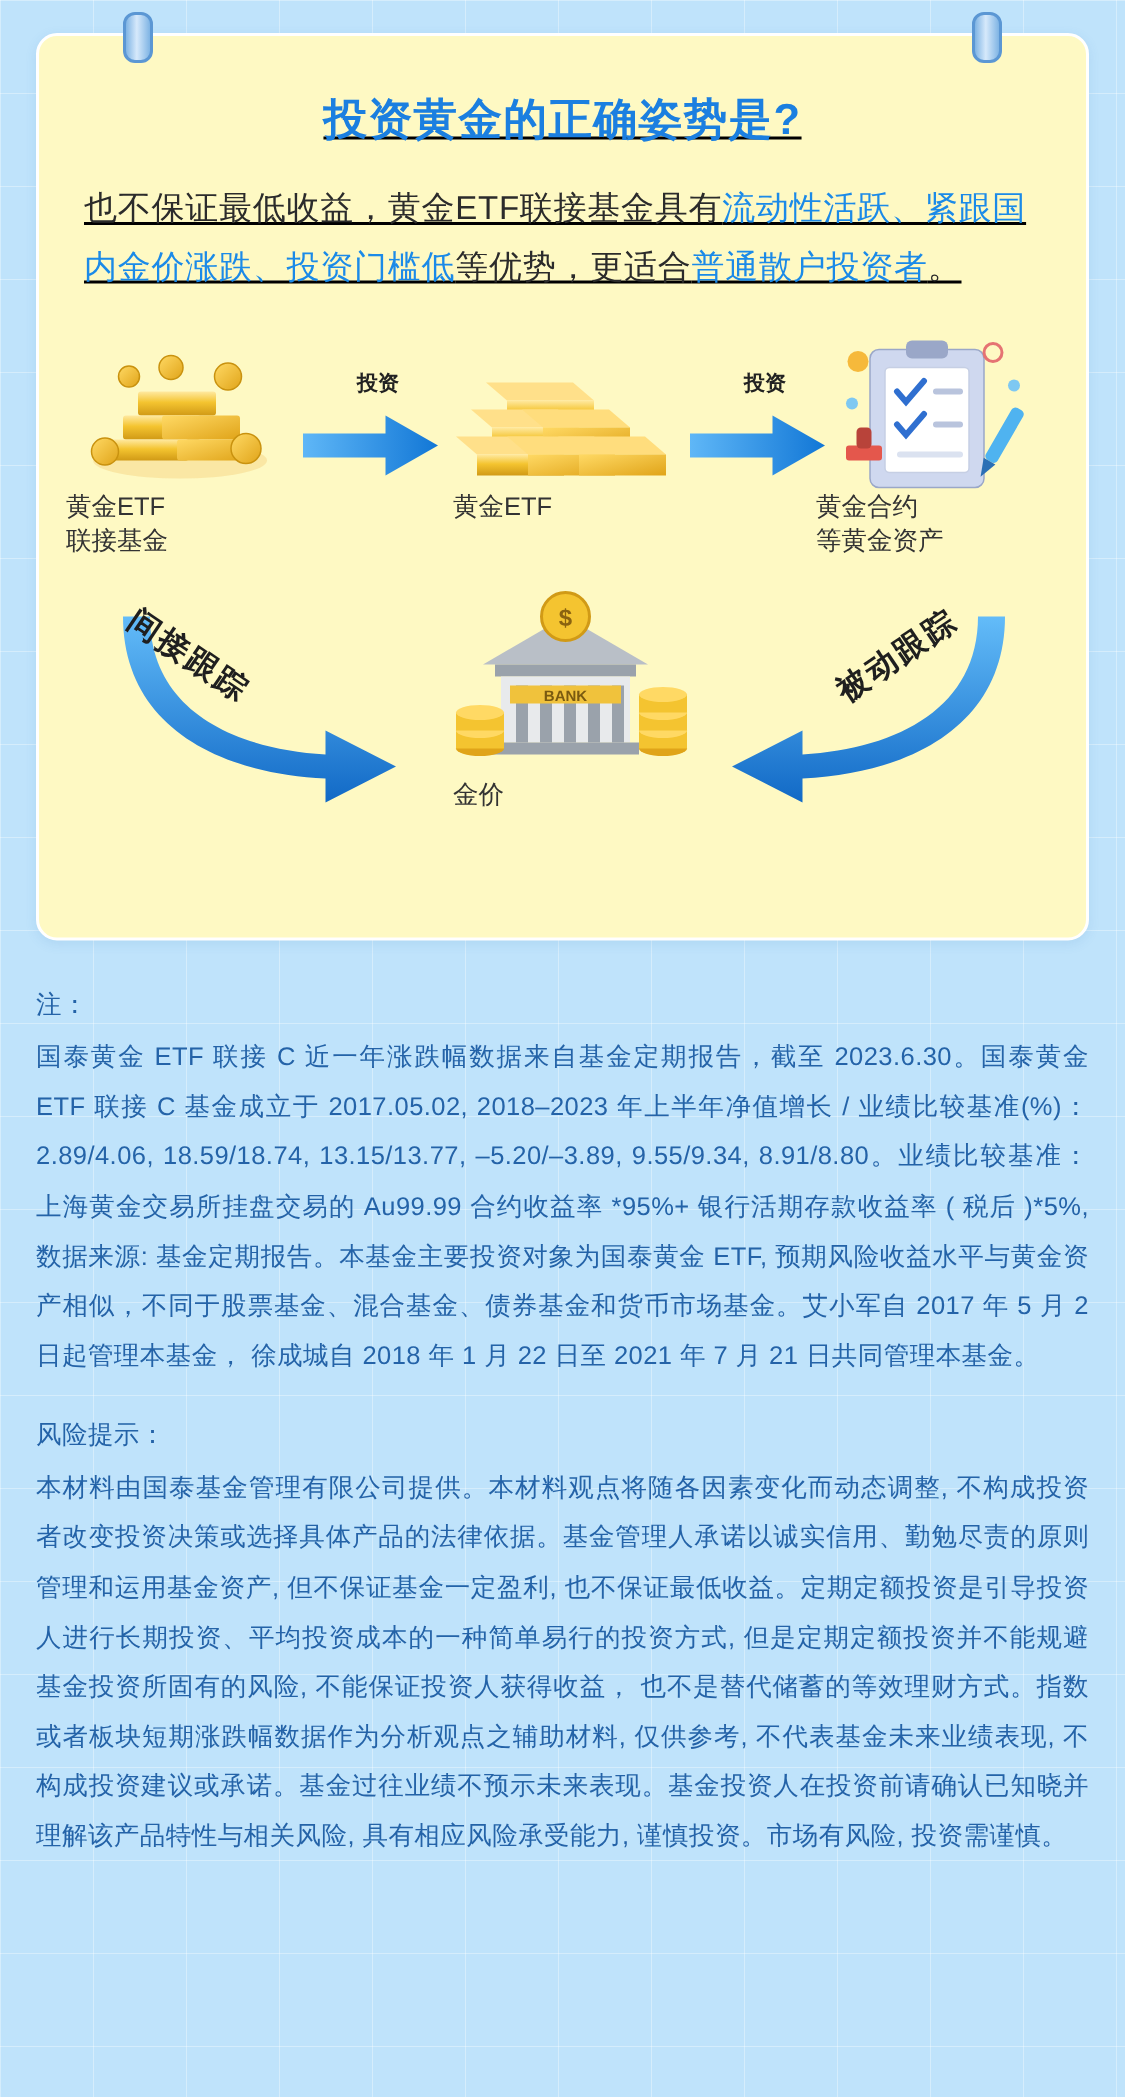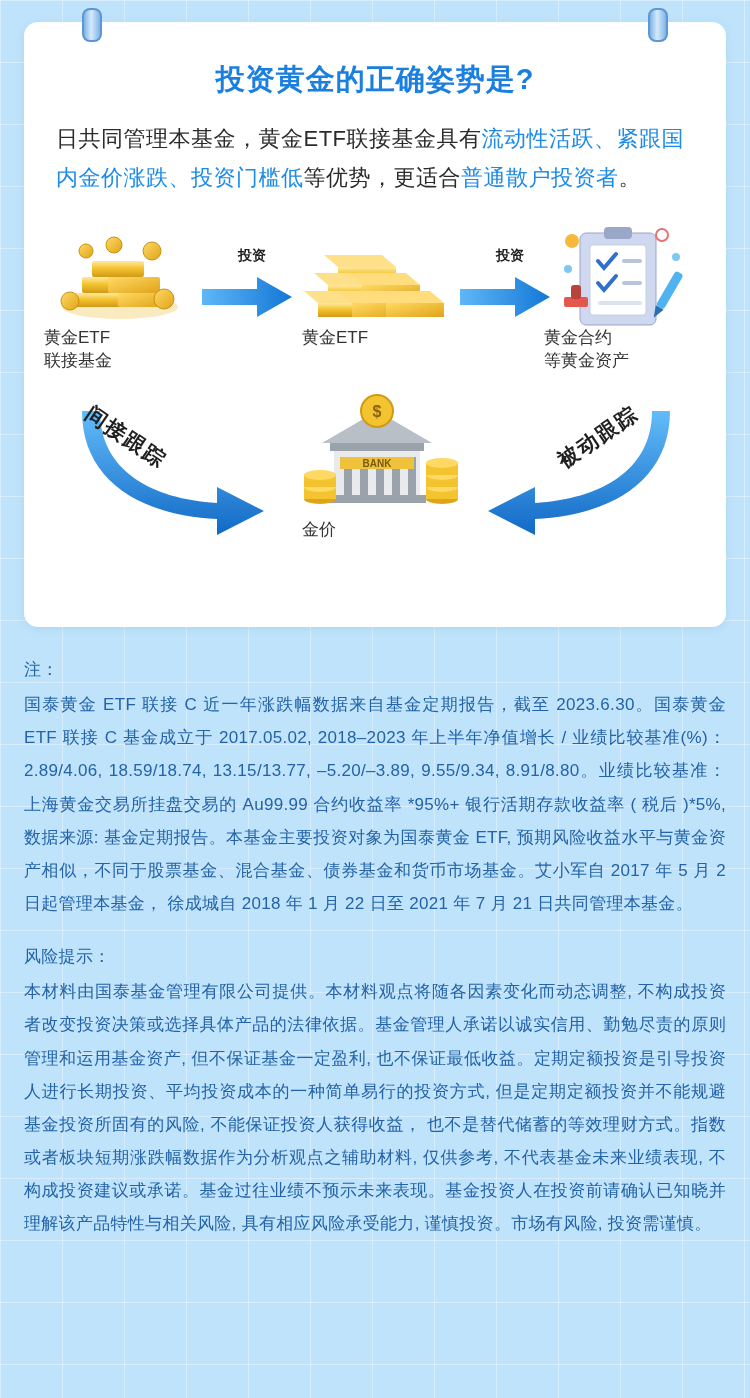--- a/index.html
+++ b/index.html
@@ -30,26 +30,27 @@
     z-index: 1;
     width: 750px;
   }
 
   
   .card-wrap {
     position: relative;
     margin: 22px 24px 0 24px;
   }
   .card {
-    background: #ffffff;
+    background: #fef9c3;
     border: 2px solid #ffffff;
     border-radius: 14px;
     box-shadow: 0 2px 8px rgba(60,120,190,0.12);
     padding: 26px 26px 24px 26px;
     position: relative;
+    text-decoration: underline;
   }
   
   .ring {
     position: absolute;
     top: -14px;
     width: 16px;
     height: 30px;
     border-radius: 8px;
     background: linear-gradient(to right,#7fb4e4,#d6e9fb 45%,#7fb4e4);
     border: 2px solid #5b97d4;
@@ -129,21 +130,21 @@
 
   <div class="card-wrap">
     <div class="ring left"></div>
     <div class="ring right"></div>
 
     <div class="card">
 
       <div class="card-title">投资黄金的正确姿势是?</div>
 
       <div class="lede">
-        <span>日共同管理本基金，黄金ETF联接基金具有</span><span class="hl">流动性活跃、紧跟国内金价涨跌、投资门槛低</span><span>等优势，更适合</span><span class="hl">普通散户投资者</span><span>。</span>
+        <span>也不保证最低收益，黄金ETF联接基金具有</span><span class="hl">流动性活跃、紧跟国内金价涨跌、投资门槛低</span><span>等优势，更适合</span><span class="hl">普通散户投资者</span><span>。</span>
       </div>
 
       <div class="diagram">
 
         <svg width="650" height="390" viewBox="0 0 650 390" style="position:absolute;left:0;top:0;">
           <defs>
             <linearGradient id="arrGrad" x1="0" y1="0" x2="1" y2="0">
               <stop offset="0%" stop-color="#5fb7f7"></stop>
               <stop offset="100%" stop-color="#1277d6"></stop>
             </linearGradient>

